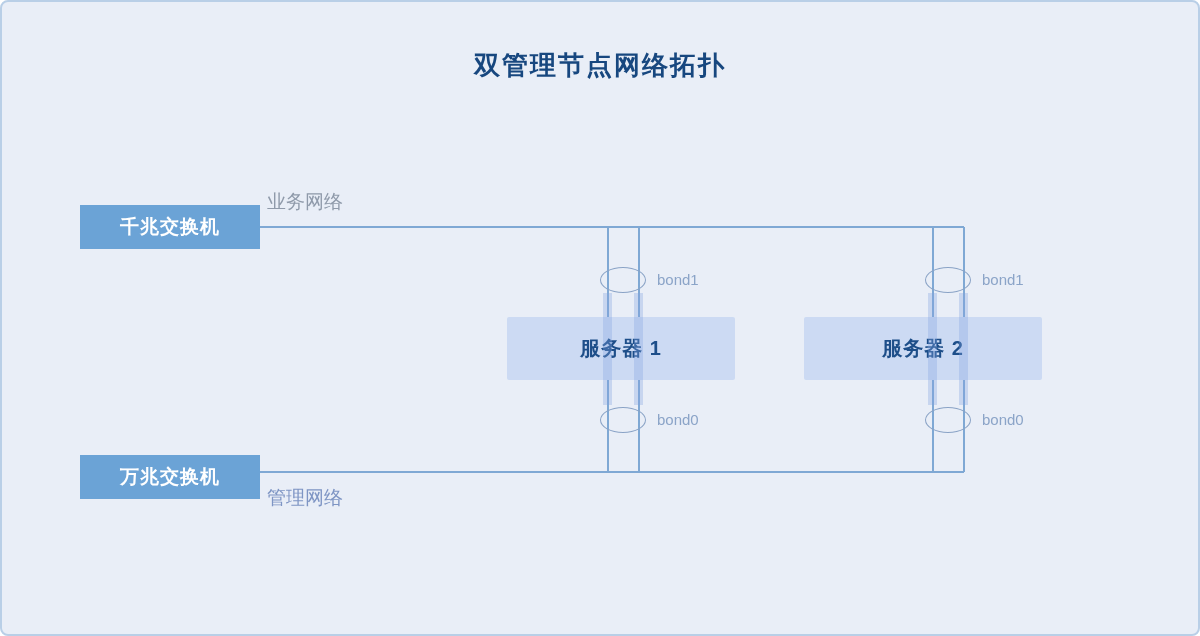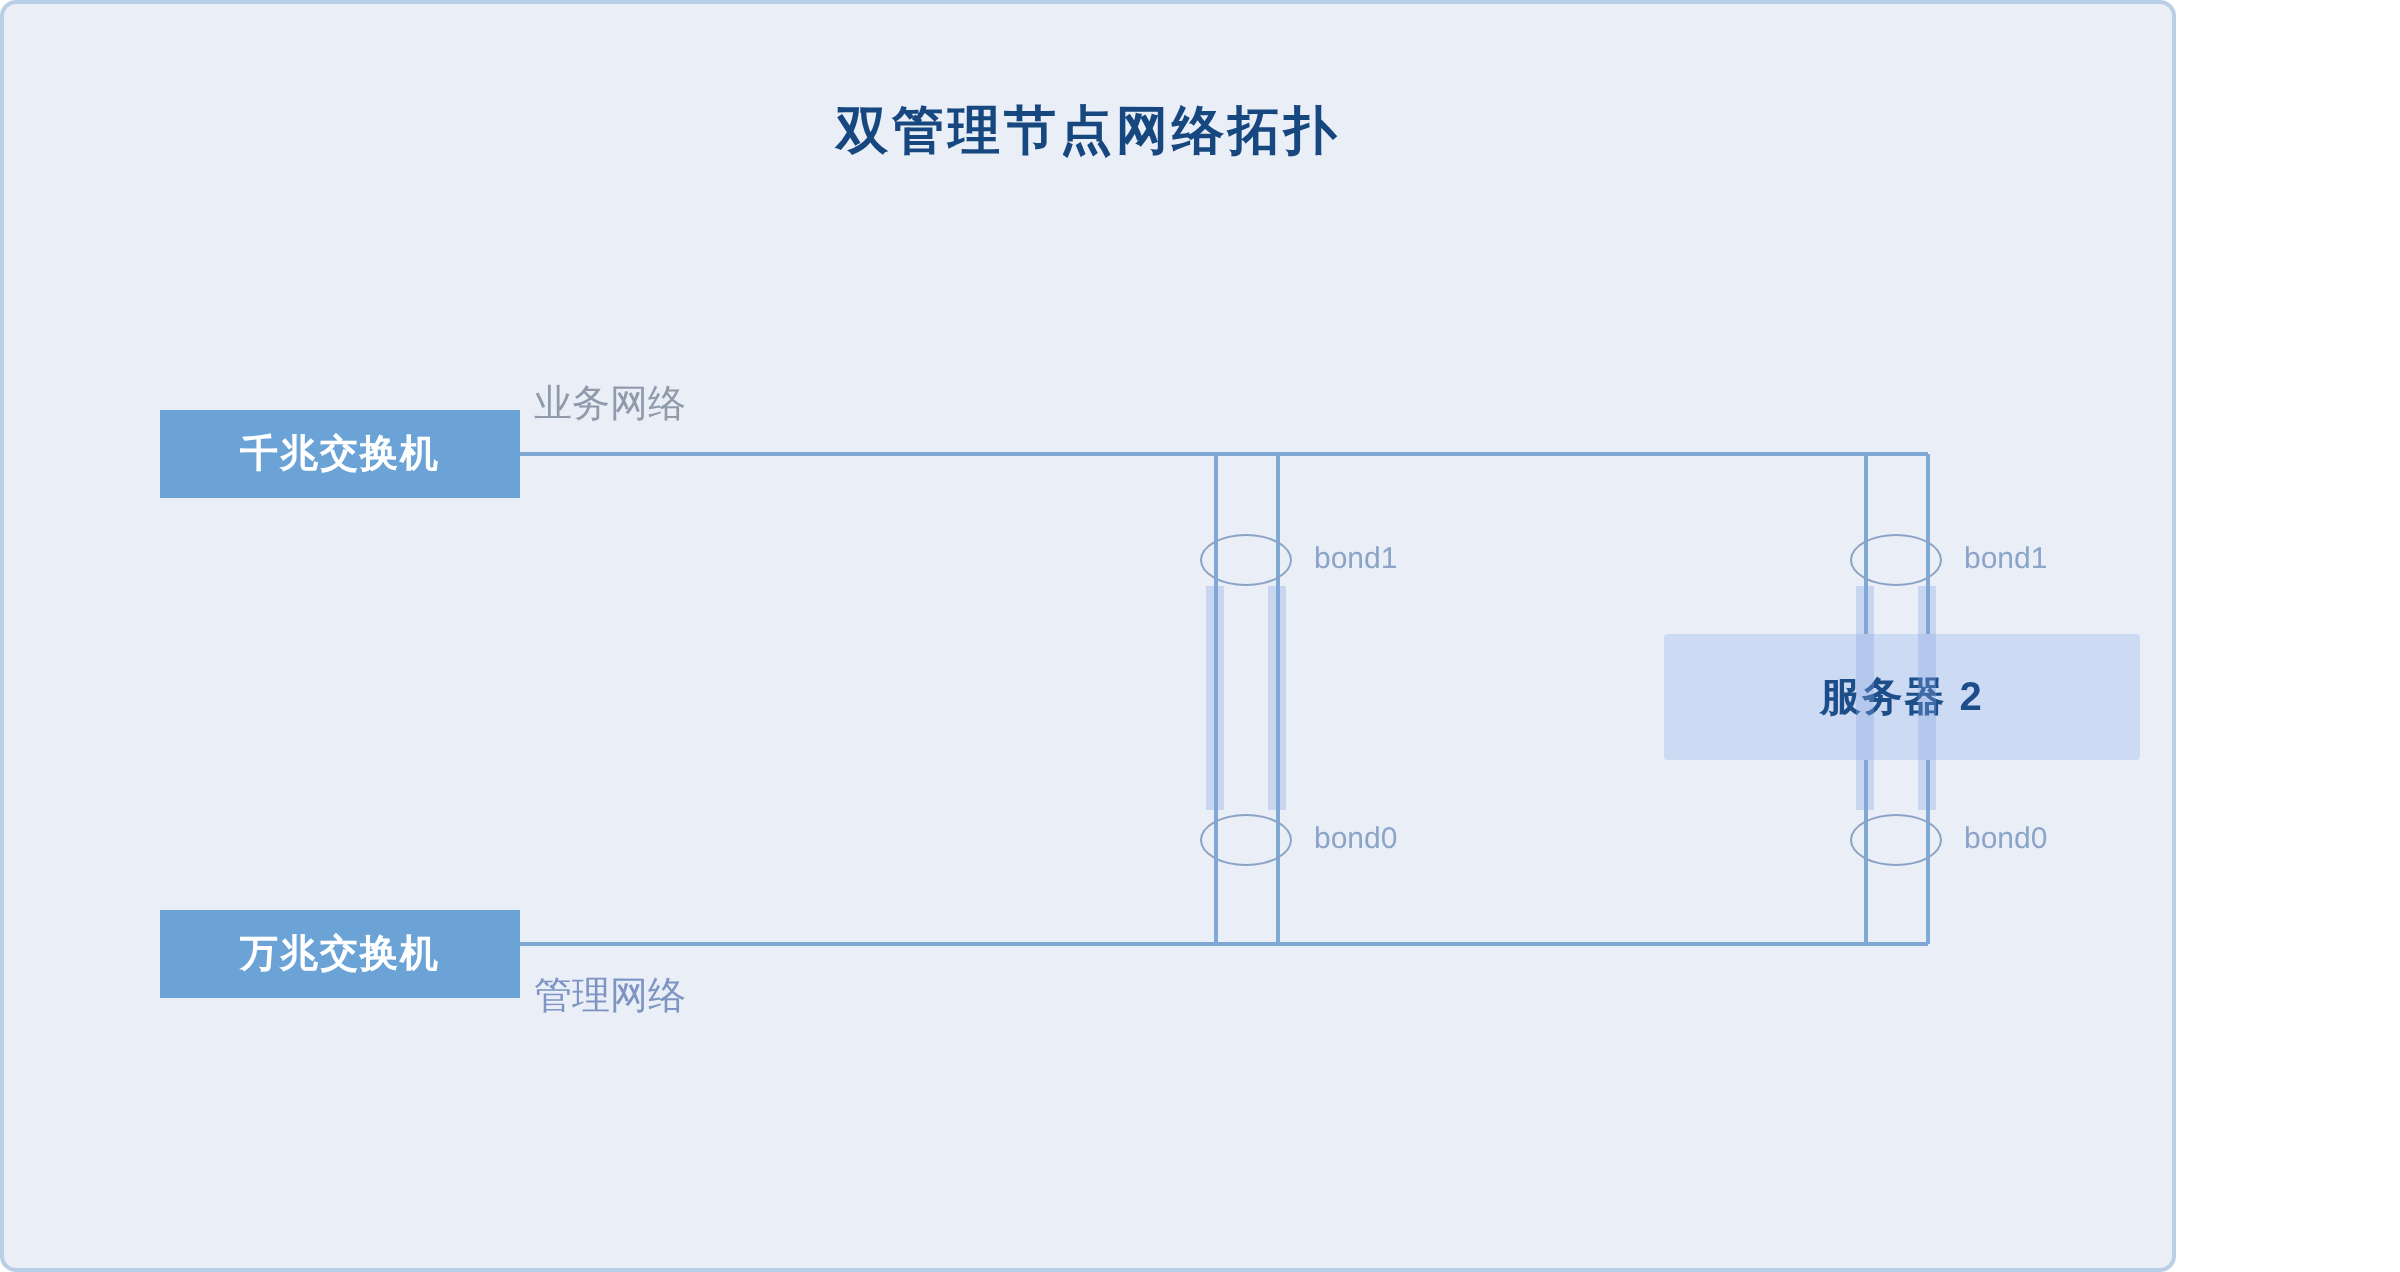--- a/index.html
+++ b/index.html
@@ -1,21 +1,21 @@
 <!DOCTYPE html>
 <html style="--c-background: #e9eef7; --c-border: #b9cfe7; --c-title: #17477f; --c-switch_bg: #6ba3d6; --c-switch_text: #ffffff; --c-server_bg: #ccdaf3; --c-server_text: #1d4e89; --c-line: #7fa8d4; --c-ellipse: #8aa3c6; --c-port_bar: rgba(130,165,225,0.33); --c-bond_label: #8ba4c8; --c-biz_label: #8f9aaa; --c-mgmt_label: #7e95c4;"><head>
 <meta charset="utf-8">
 <style>
   * { margin: 0; padding: 0; box-sizing: border-box; }
   html, body { background: #ffffff; }
   body { font-family: "Liberation Sans", "DejaVu Sans", sans-serif; }
 
   .canvas {
     position: relative;
-    width: 1088px;
+    width: 1200px;
     height: 636px;
     background: var(--c-background);
     border: 2px solid var(--c-border);
     border-radius: 8px;
     overflow: hidden;
   }
 
   .title {
     position: absolute;
     top: 46px;
@@ -80,21 +80,21 @@
     font-size: 20px;
     font-weight: bold;
     letter-spacing: 1px;
     border-radius: 2px;
     display: flex;
     align-items: center;
     justify-content: center;
     z-index: 2;
   }
   .server-1 { left: 505px; width: 228px; }
-  .server-2 { left: 830px; width: 238px; }
+  .server-2 { left: 802px; width: 238px; }
 
   .bond-ellipse {
     position: absolute;
     width: 46px;
     height: 26px;
     border: 1.5px solid var(--c-ellipse);
     border-radius: 50%;
     background: transparent;
     z-index: 4;
   }
@@ -140,20 +140,23 @@
   <div class="net-label biz-label">业务网络</div>
   <div class="net-label mgmt-label">管理网络</div>
 
   <div class="switch switch-bottom">
     <span>万兆交换机</span>
   </div>
   <div class="switch switch-top">
     <span>千兆交换机</span>
   </div>
 
+  <div class="server server-1">
+    <span>服务器 1</span>
+  </div>
   <div class="server server-2">
     <span>服务器 2</span>
   </div>
 
   <div class="port-bar pb1"></div>
   <div class="port-bar pb2"></div>
   <div class="port-bar pb3"></div>
   <div class="port-bar pb4"></div>
 
   <div class="bond-ellipse e1"></div>

